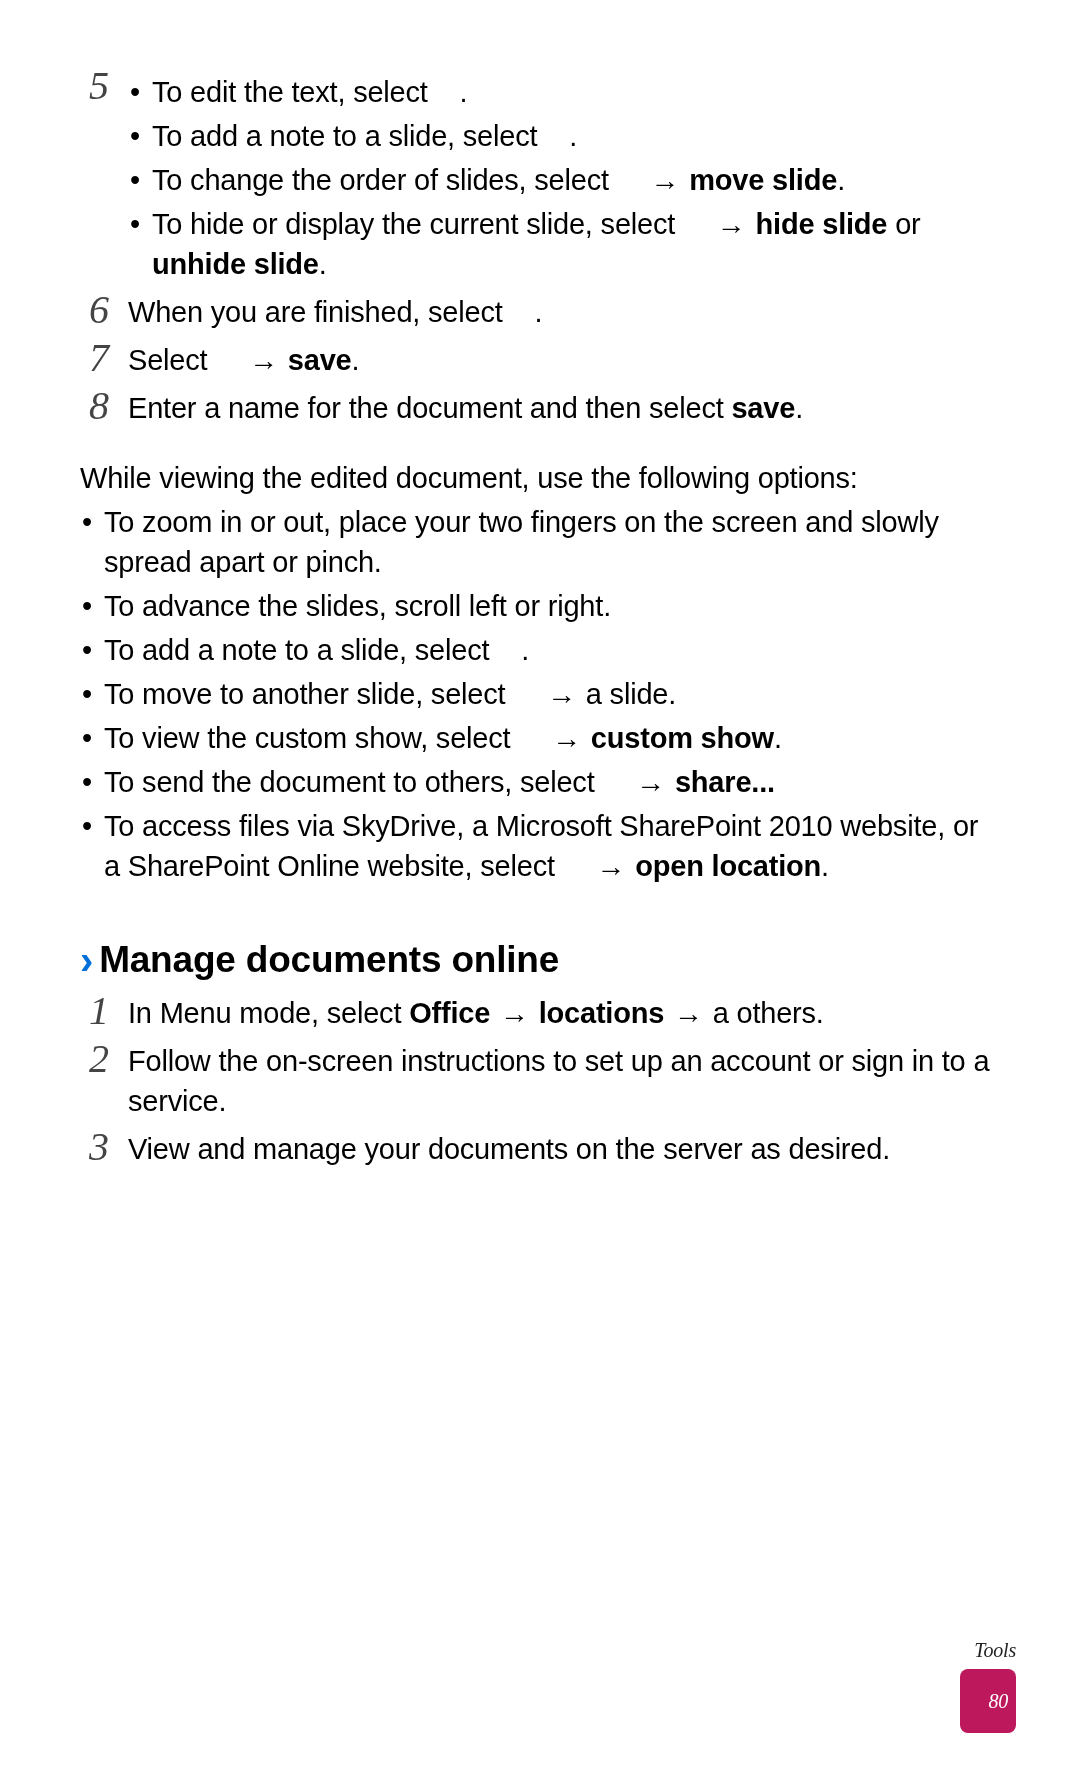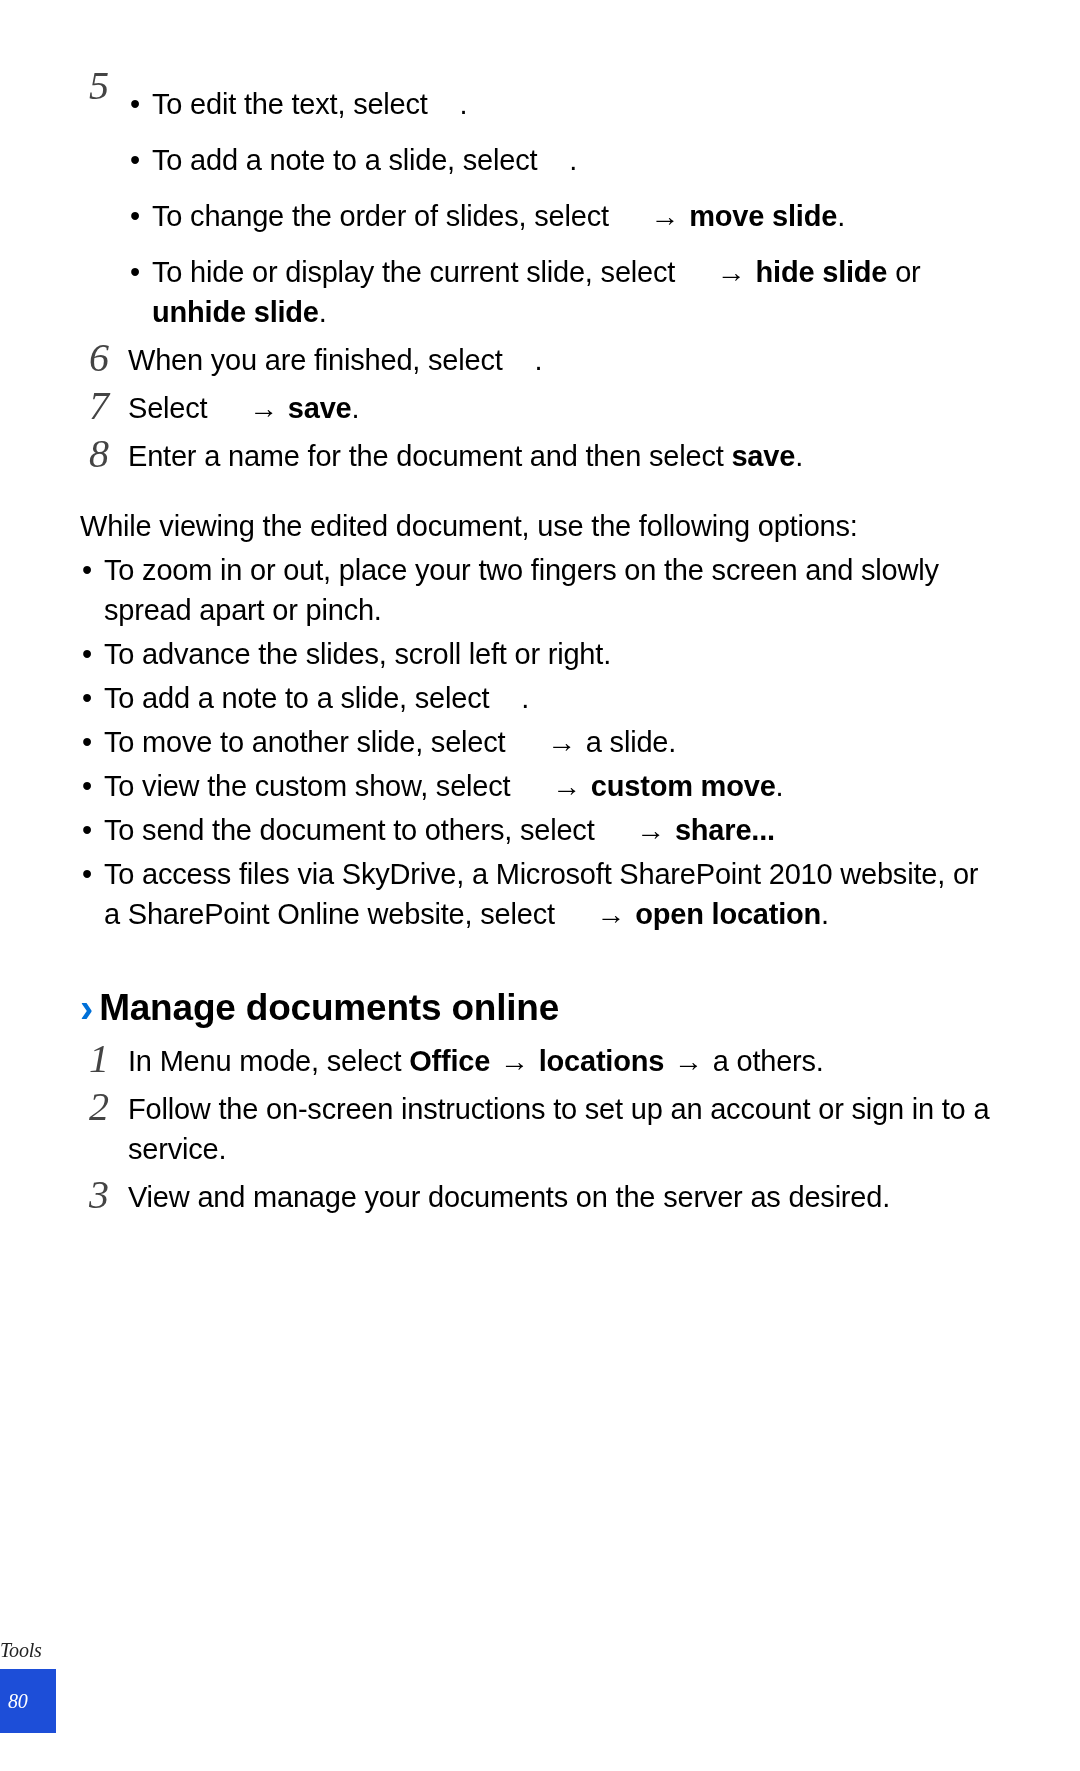--- a/index.html
+++ b/index.html
@@ -42,21 +42,21 @@
   }
 
   ul.bullets {
     list-style: none;
     padding: 0;
     margin: 2px 0 0 0;
   }
   ul.bullets > li {
     position: relative;
     padding-left: 24px;
-    margin-top: 16px;
+    margin-top: 4px;
   }
   ul.bullets > li::before {
     content: "•";
     position: absolute;
     left: 2px;
     top: 0;
   }
 
   .para {
     margin-top: 30px;
@@ -94,36 +94,36 @@
     line-height: 1;
   }
 
   .bold { font-weight: 700; text-align: right; }
   .arrow { margin: 0 2px; }
 
   .footer {
     position: absolute;
     bottom: 38px;
     left: 0;
-    width: 880px;
-    text-align: left;
+    width: 1016px;
+    text-align: right;
   }
   .footer-label {
     font-style: italic;
     font-family: Georgia, "Times New Roman", serif;
     font-size: 20px;
     color: #222;
     margin-bottom: 4px;
   }
   .page-badge {
     display: inline-block;
     min-width: 40px;
     padding: 20px 8px;
-    border-radius: 0;
-    background: #1d4ed8;
+    border-radius: 8px;
+    background: #be185d;
     color: #fff;
     font-style: italic;
     font-family: Georgia, "Times New Roman", serif;
     font-size: 20px;
     line-height: 1.2;
   }
 
   .placeholder-icon {
     display: inline-block;
     width: 24px;
@@ -166,21 +166,21 @@
       </div>
     </div>
 
   <div class="para">While viewing the edited document, use the following options:</div>
 
   <ul class="top-bullets" id="mid-bullets">
       <li><span>To zoom in or out, place your two fingers on the screen and slowly spread apart or pinch.</span></li>
       <li><span>To advance the slides, scroll left or right.</span></li>
       <li><span>To add a note to a slide, select </span><span class="placeholder-icon"></span><span>.</span></li>
       <li><span>To move to another slide, select </span><span class="placeholder-icon"></span><span> </span><span class="arrow">→</span><span> a slide.</span></li>
-      <li><span>To view the custom show, select </span><span class="placeholder-icon"></span><span> </span><span class="arrow">→</span><span> </span><span class="bold">custom move</span><span>.</span></li>
+      <li><span>To view the custom show, select </span><span class="placeholder-icon"></span><span> </span><span class="arrow">→</span><span> </span><span class="bold">custom show</span><span>.</span></li>
       <li><span>To send the document to others, select </span><span class="placeholder-icon"></span><span> </span><span class="arrow">→</span><span> </span><span class="bold">share...</span></li>
       <li><span>To access files via SkyDrive, a Microsoft SharePoint 2010 website, or a SharePoint Online website, select </span><span class="placeholder-icon"></span><span> </span><span class="arrow">→</span><span> </span><span class="bold">open location</span><span>.</span></li>
     </ul>
 
   <div class="section-head">
     <span class="chevron">›</span>
     <span>Manage documents online</span>
   </div>
 
   <div id="steps-b-container">

